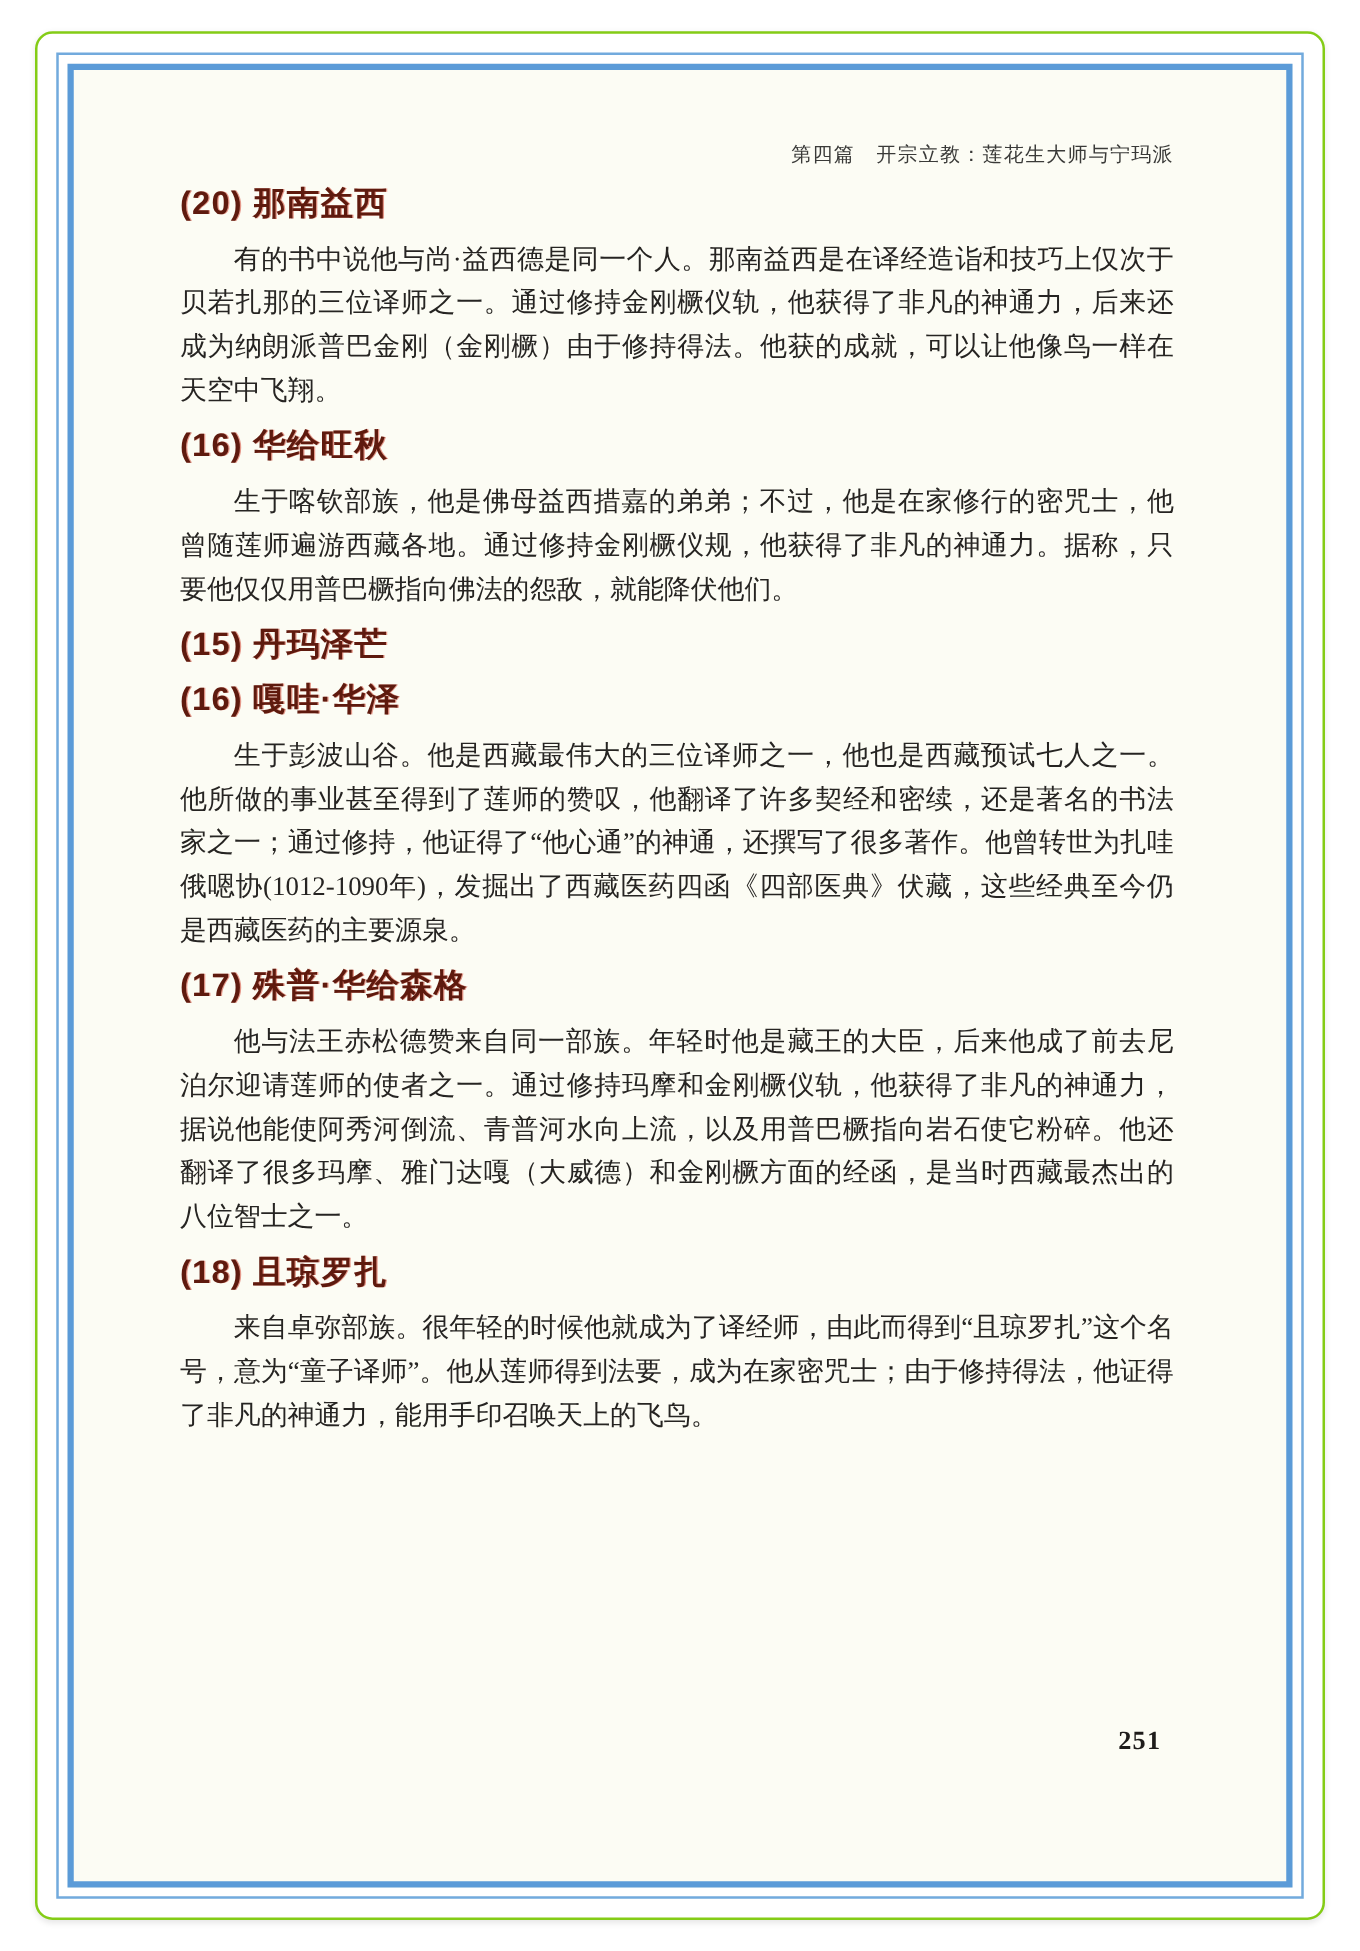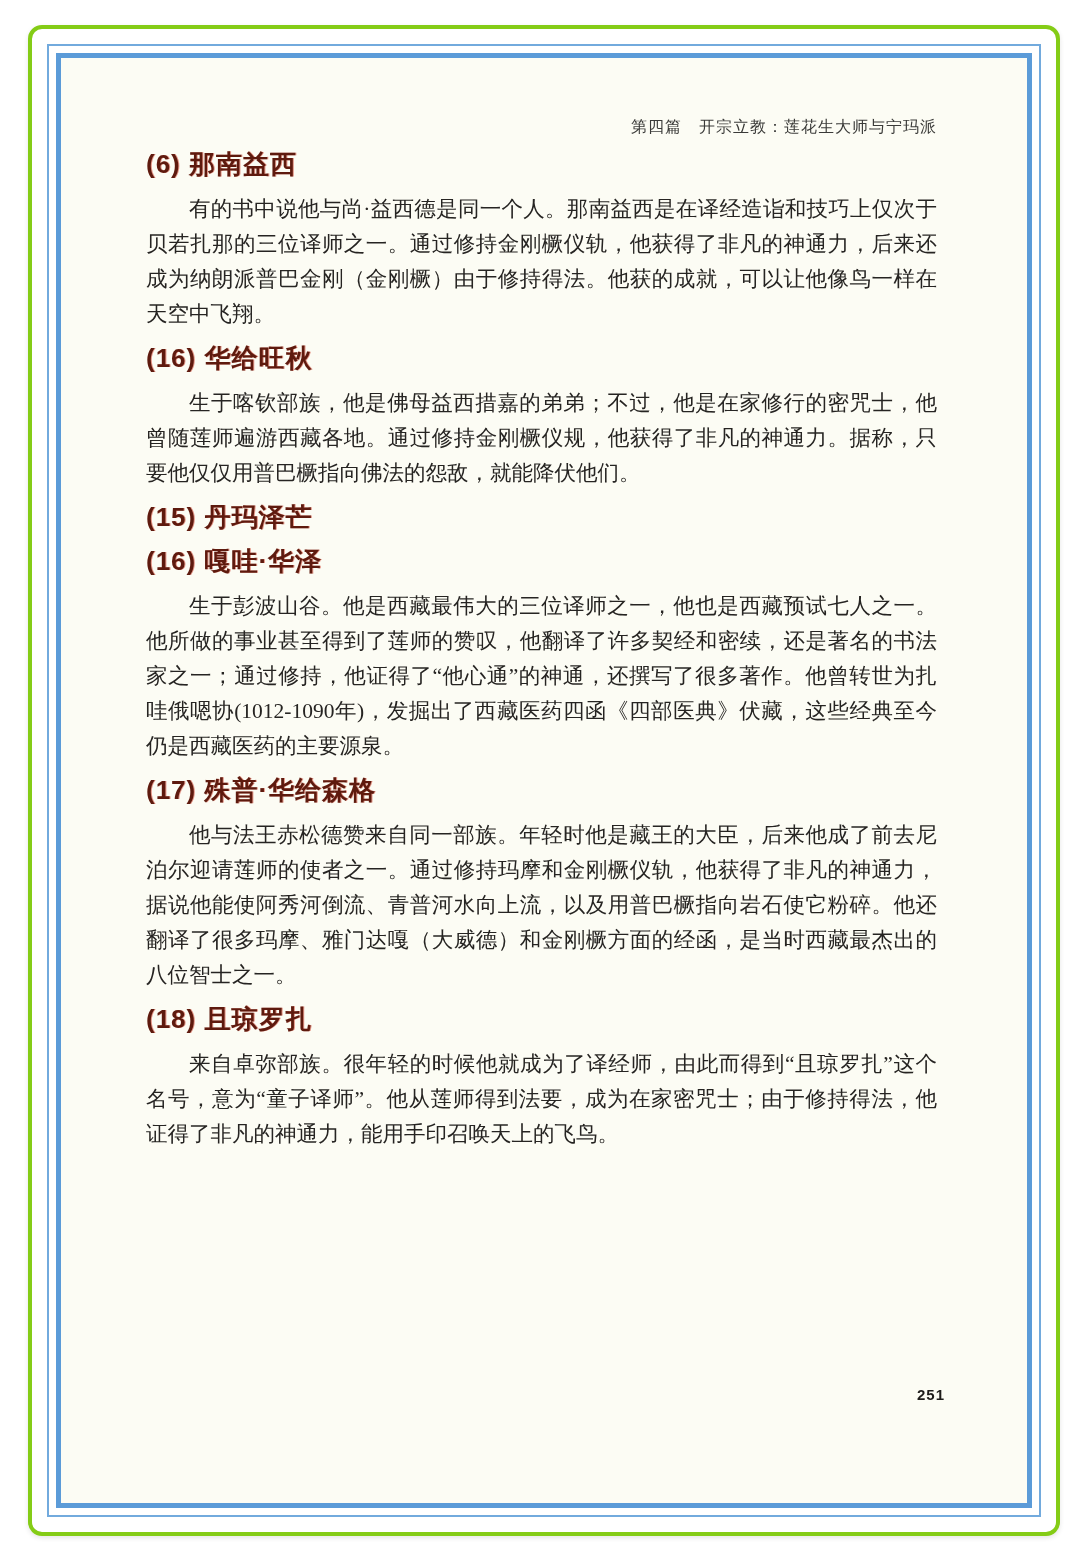--- a/index.html
+++ b/index.html
@@ -11,21 +11,21 @@
     font-family: "Liberation Serif", "DejaVu Serif", serif;
     overflow: hidden;
   }
   .page-card {
     position: absolute;
     left: 28px;
     top: 25px;
     width: 1032px;
     height: 1511px;
     background: #ffffff;
-    border: 4px solid #84cc16;
+    border: 2px solid #84cc16;
     border-radius: 14px;
     box-shadow: 0 2px 5px rgba(0,0,0,0.10);
     box-sizing: border-box;
   }
   .frame-thin {
     position: absolute;
     left: 15px;
     top: 15px;
     right: 15px;
     bottom: 15px;
@@ -70,41 +70,41 @@
   p.section-body {
     font-size: 21.5px;
     line-height: 35px;
     color: #262422;
     text-indent: 2em;
     text-align: justify;
     margin: 0;
   }
   .page-number {
     position: absolute;
-    right: 82px;
+    right: 100px;
     bottom: 100px;
-    font-family: Liberation Sans, sans-serif;
-    font-size: 15px;
+    font-family: Liberation Serif, serif;
+    font-size: 21px;
     font-weight: 600;
     color: #1e1c1a;
     letter-spacing: 1px;
   }
 </style>
 </head>
 <body>
 
 <div class="page-card">
   <div class="frame-thin"></div>
   <div class="frame-thick">
     <div class="content">
 
       <div class="running-header">第四篇　开宗立教：莲花生大师与宁玛派</div>
 
       <section>
-        <h2 class="section-heading">(6) 那南益西</h2>
+        <h2 class="section-heading">(20) 那南益西</h2>
         <p class="section-body">有的书中说他与尚·益西德是同一个人。那南益西是在译经造诣和技巧上仅次于贝若扎那的三位译师之一。通过修持金刚橛仪轨，他获得了非凡的神通力，后来还成为纳朗派普巴金刚（金刚橛）由于修持得法。他获的成就，可以让他像鸟一样在天空中飞翔。</p>
       </section>
 
       <section>
         <h2 class="section-heading">(16) 华给旺秋</h2>
         <p class="section-body">生于喀钦部族，他是佛母益西措嘉的弟弟；不过，他是在家修行的密咒士，他曾随莲师遍游西藏各地。通过修持金刚橛仪规，他获得了非凡的神通力。据称，只要他仅仅用普巴橛指向佛法的怨敌，就能降伏他们。</p>
       </section>
 
       <section>
         <h2 class="section-heading">(15) 丹玛泽芒</h2>

